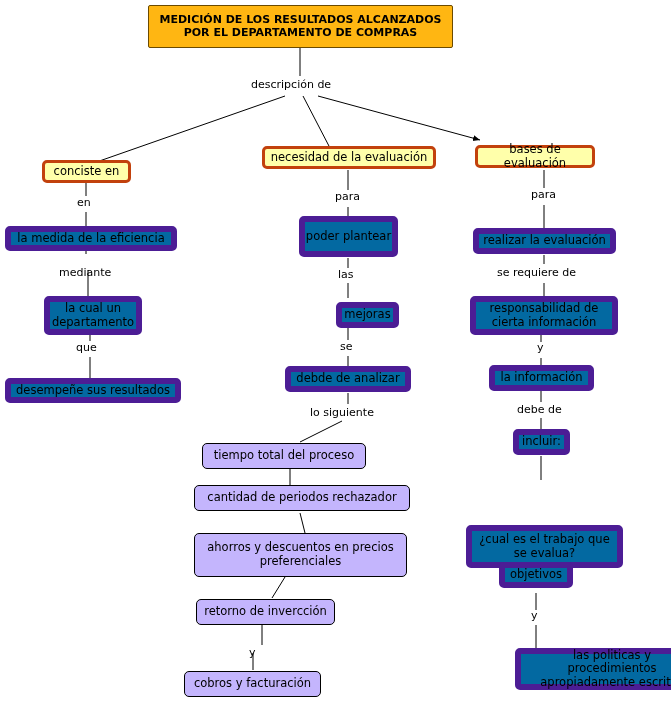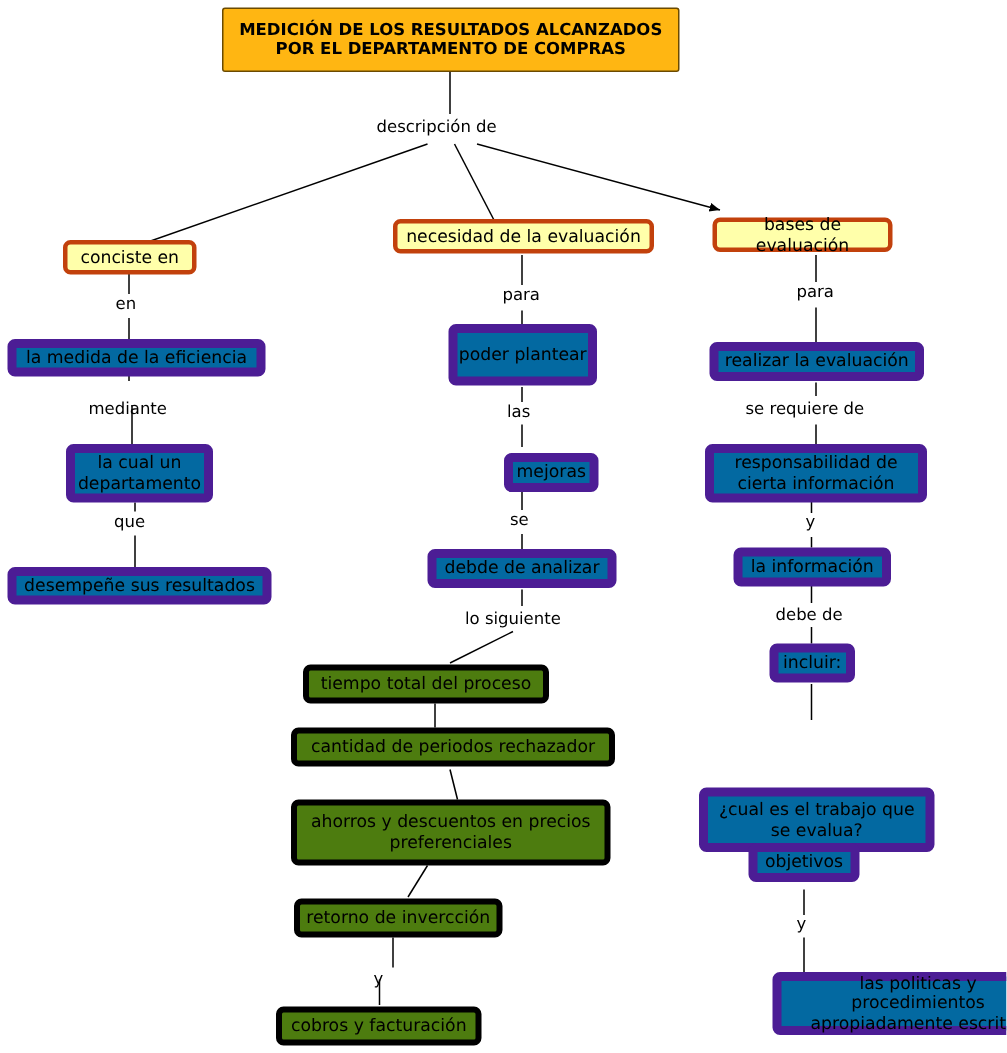--- a/index.html
+++ b/index.html
@@ -47,22 +47,22 @@
     background: #ffffaa;
     border: 3px solid #c2410c;
     font-size: 11.5px;
   }
   .n-blue {
     background: #0369a1;
     border: 6px solid #4c1d95;
     font-size: 11.5px;
   }
   .n-green {
-    background: #4d7c0f;
-    border: 4px solid #000000;
+    background: #c4b5fd;
+    border: 1px solid #000000;
     font-size: 11.5px;
   }
   .elabel {
     position: absolute;
     font-size: 11px;
     color: #000000;
     background: transparent;
     white-space: nowrap;
     z-index: 3;
   }

